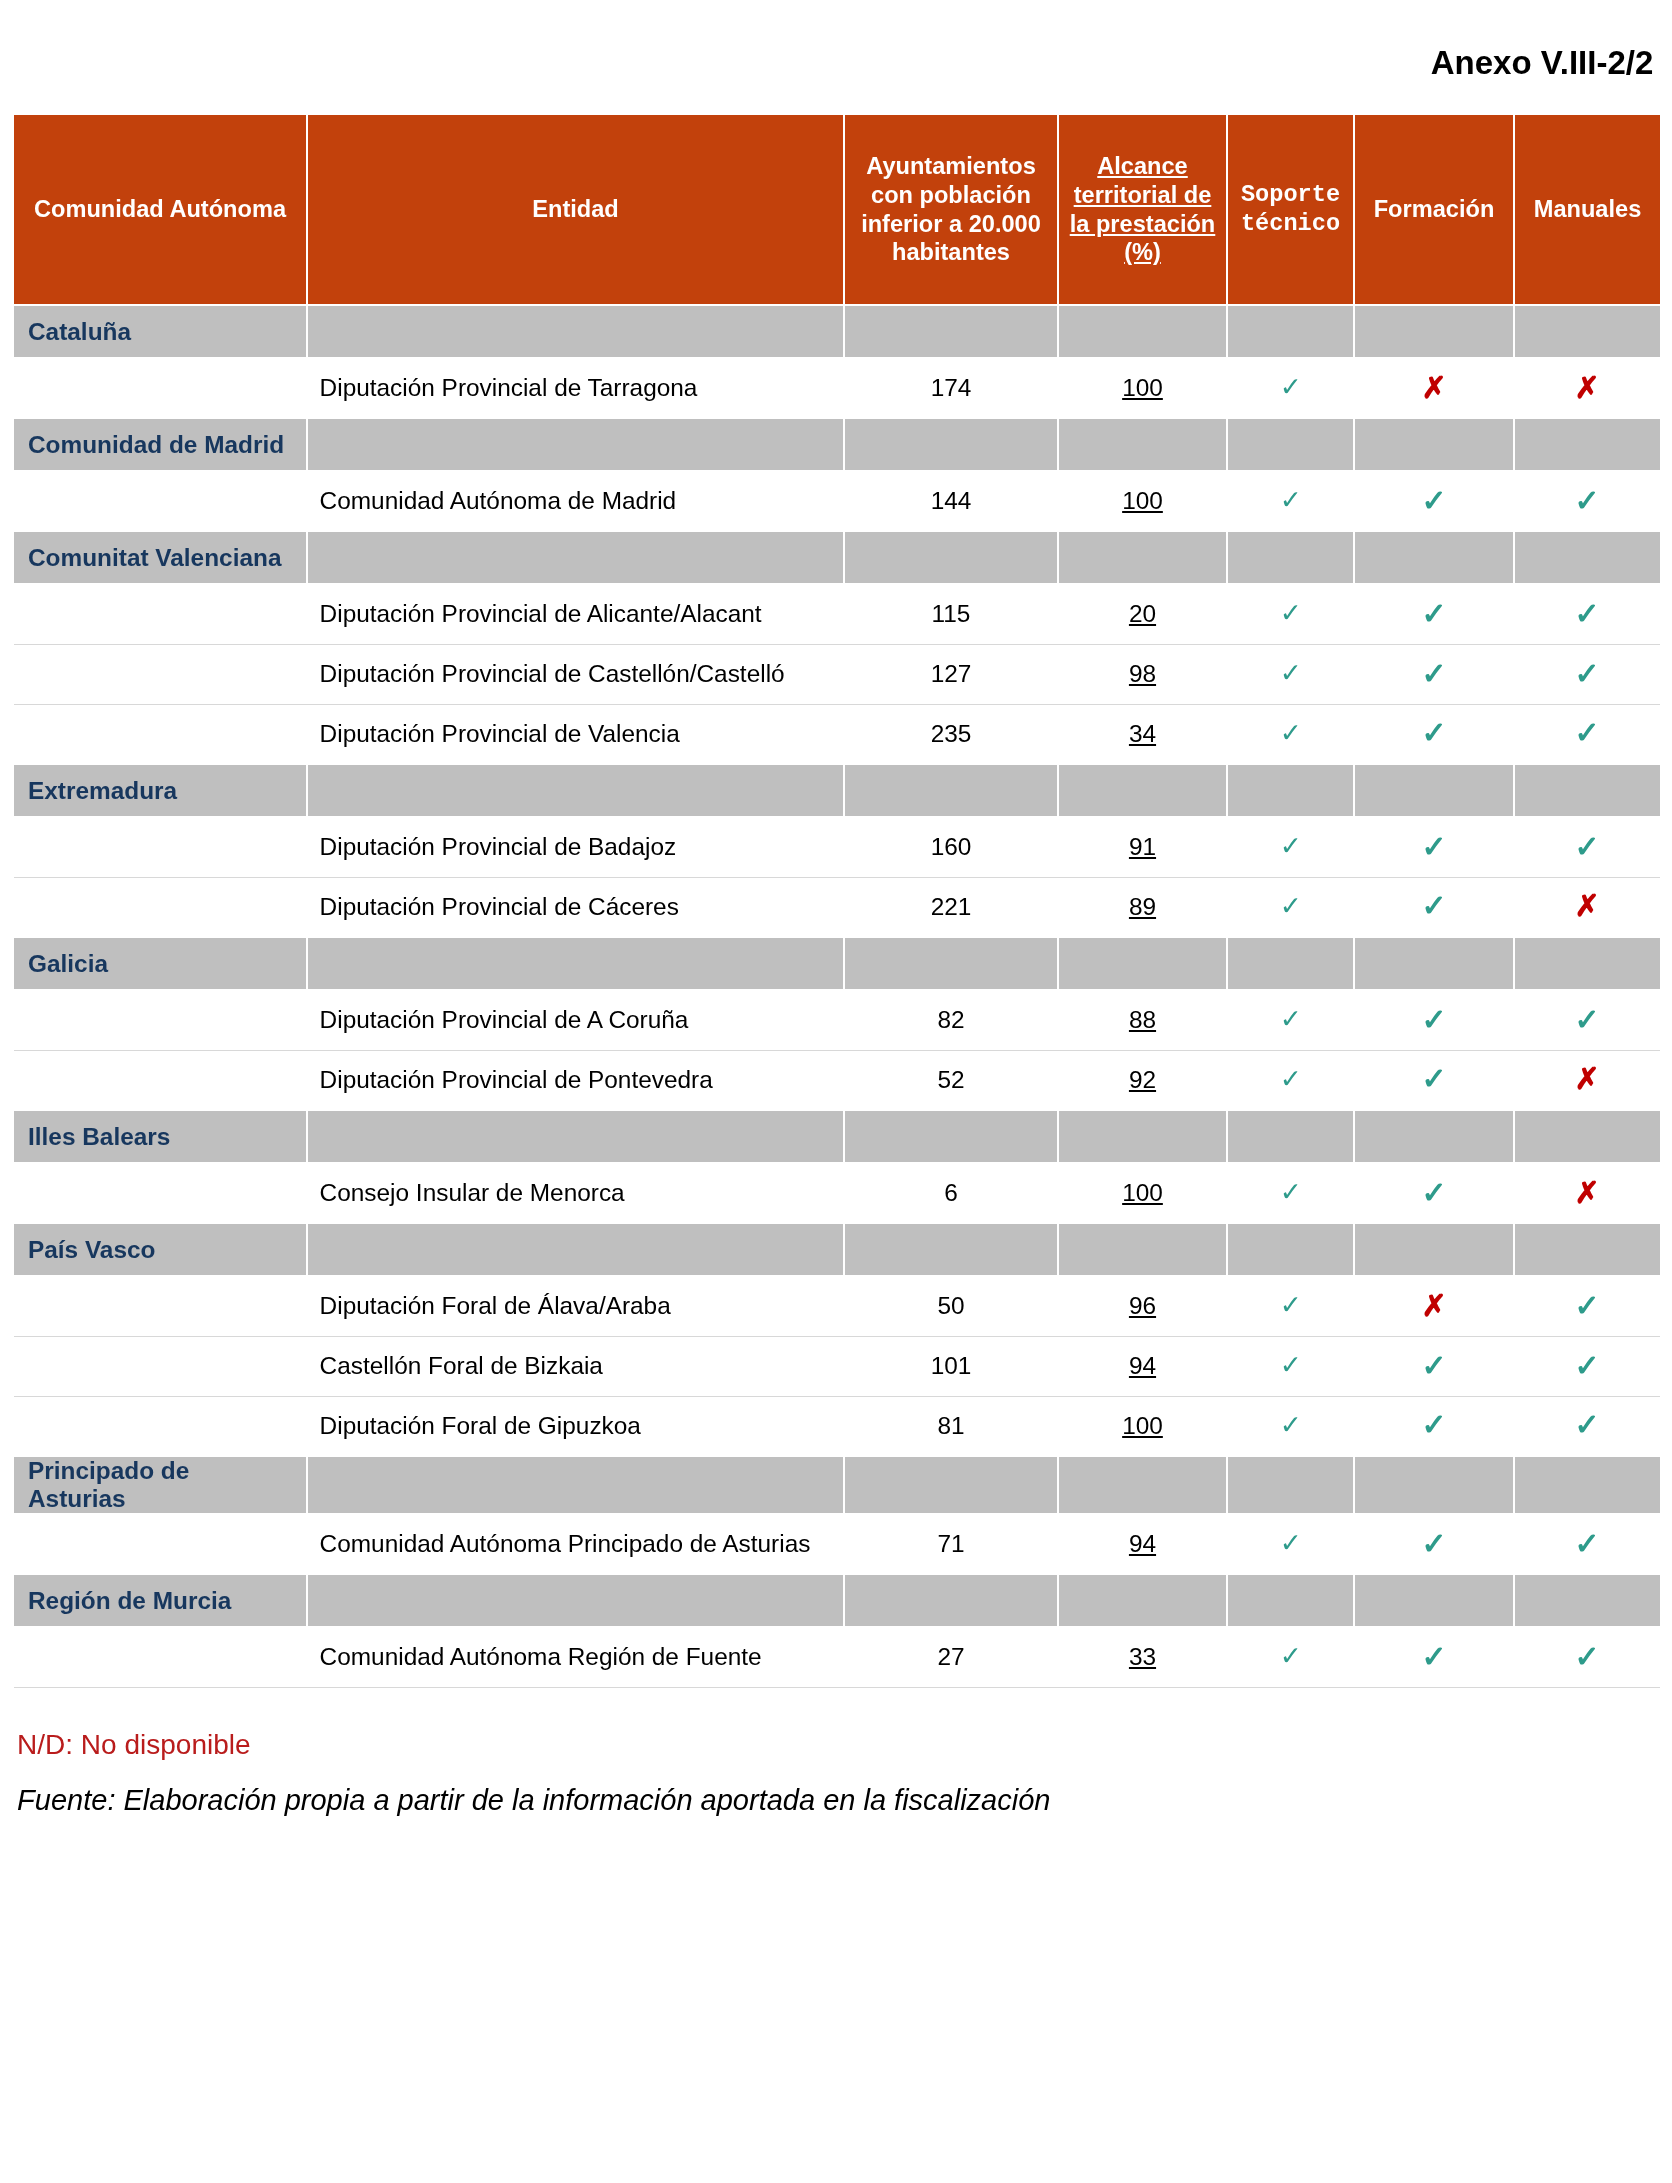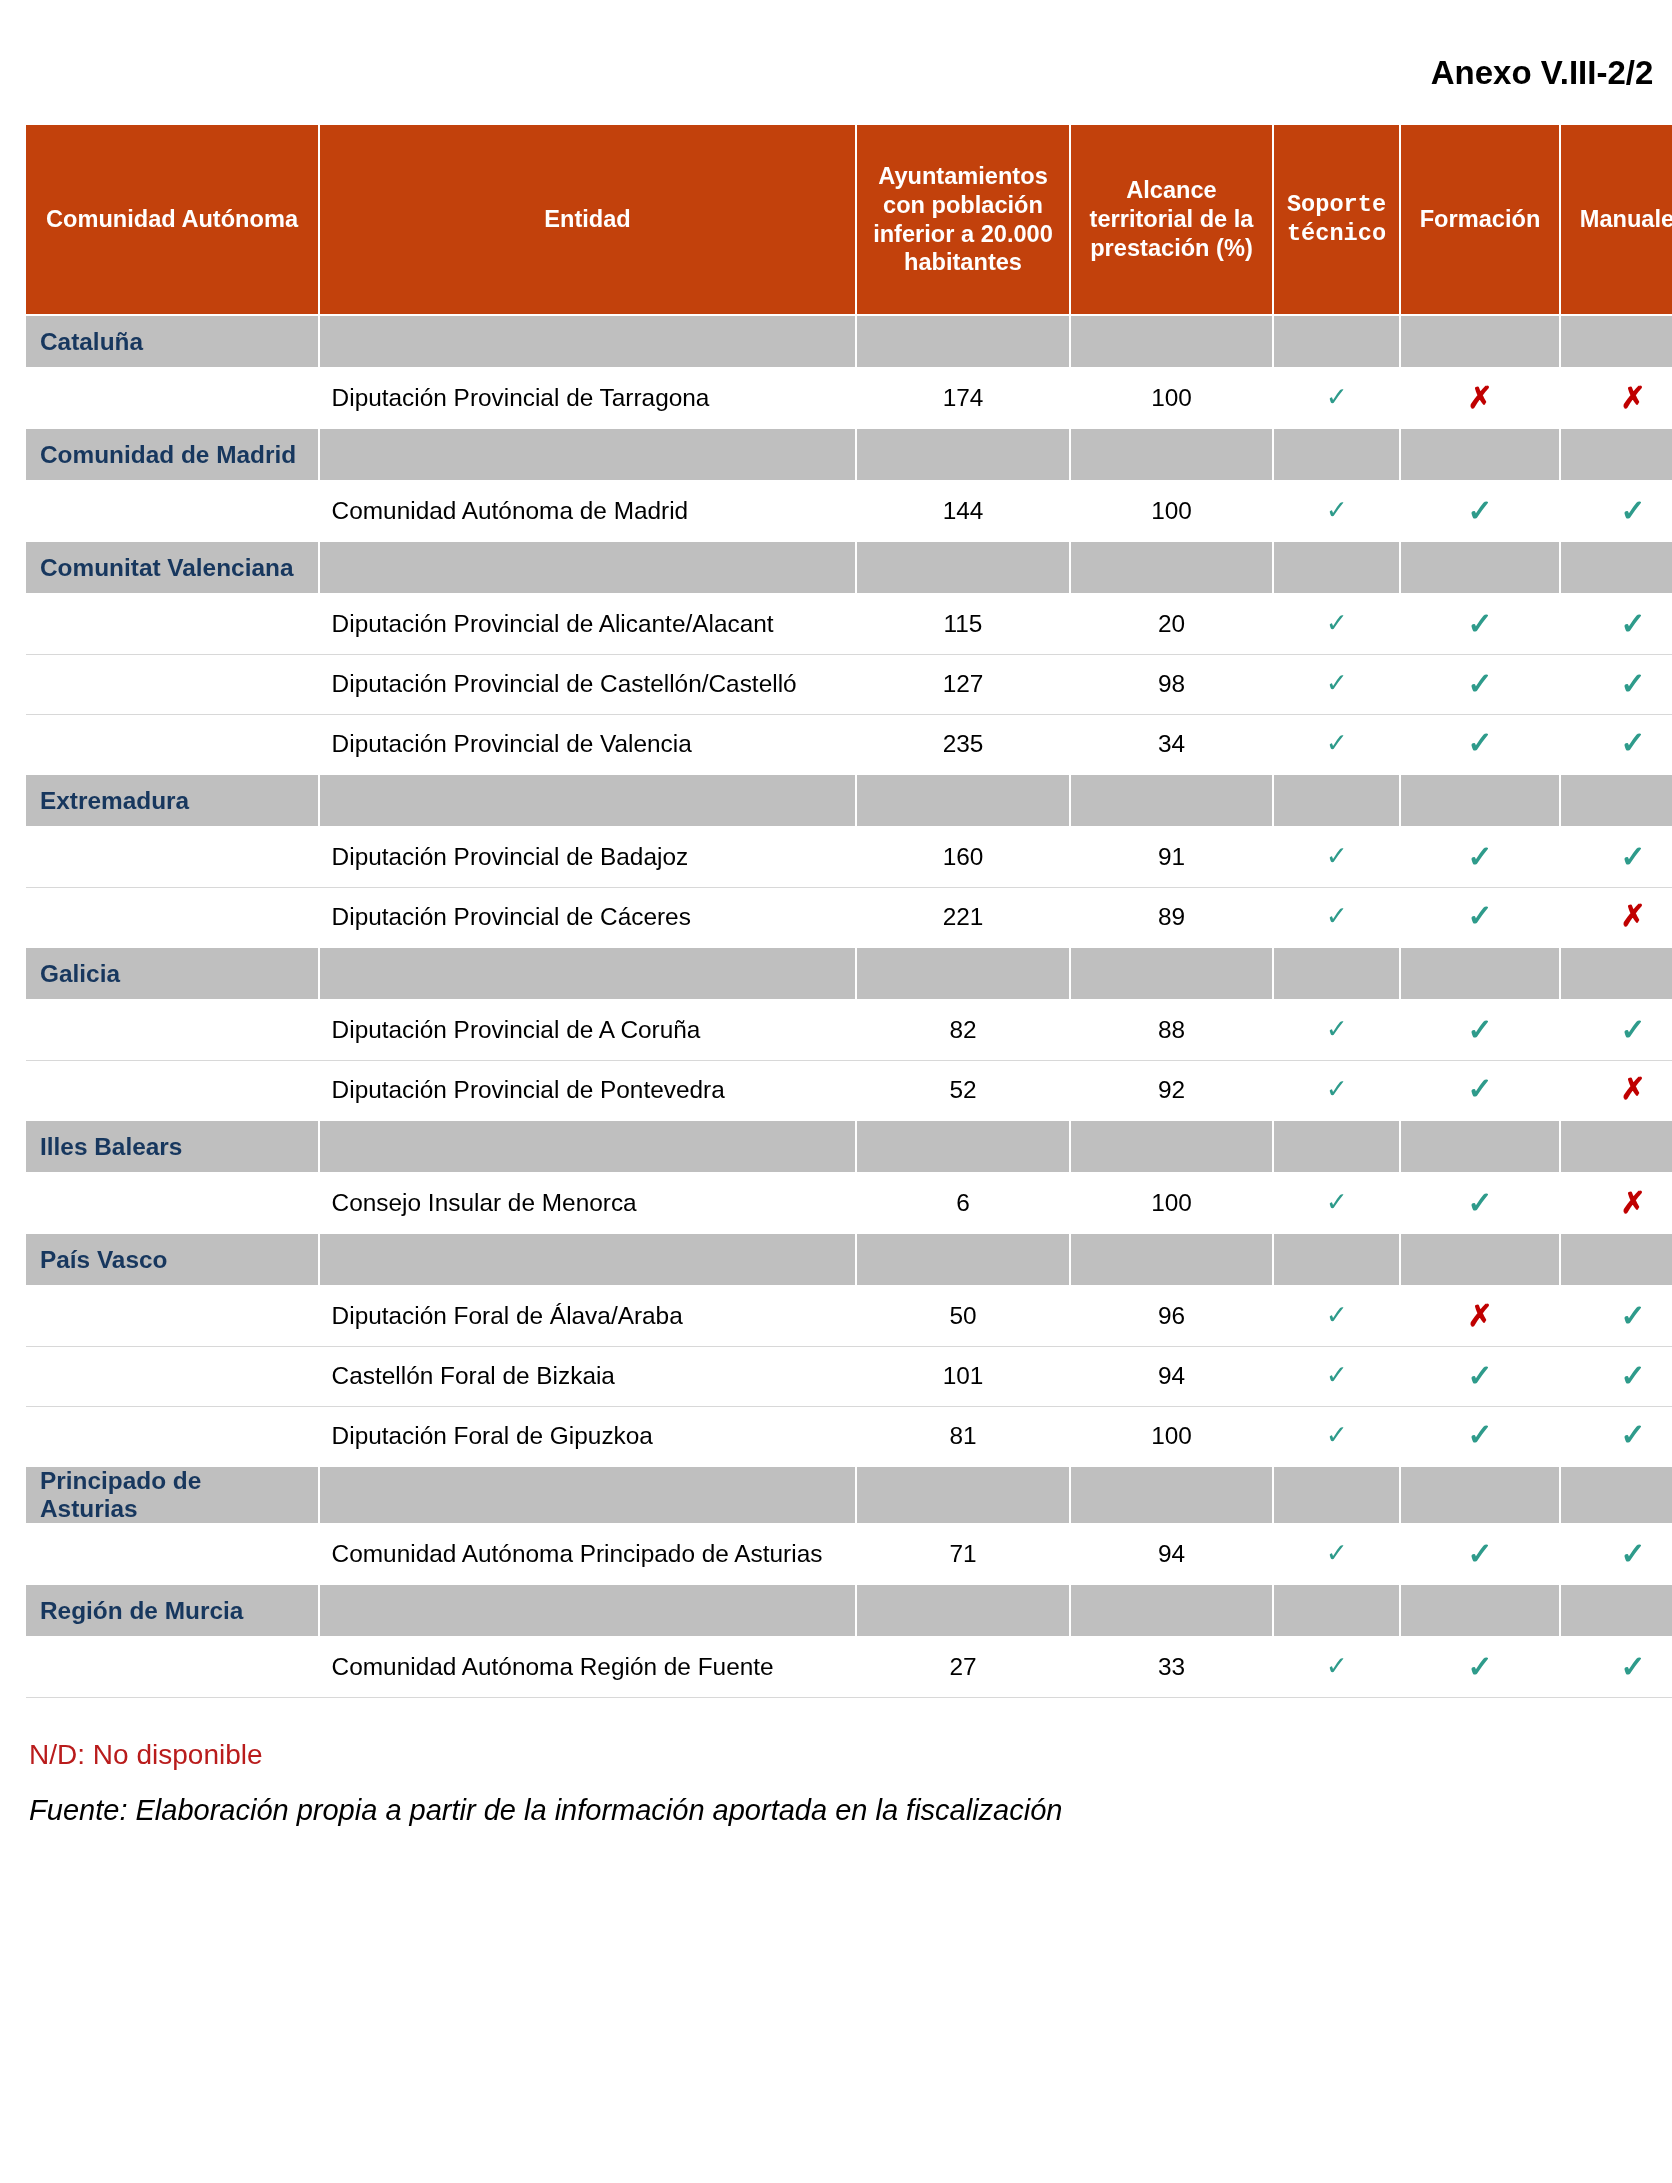--- a/index.html
+++ b/index.html
@@ -3,38 +3,38 @@
 <meta charset="utf-8">
 <style>
   html,body{margin:0;padding:0;background:#ffffff;}
   body{
     width:1672px;
     min-height:2183px;
     font-family:"Liberation Sans", sans-serif;
     color:#000;
     -webkit-font-smoothing:antialiased;
   }
-  .page{padding:12px 14px;margin-left:12px;}
+  .page{padding:2px 14px;}
   .doc-title{
     text-align:right;
     font-weight:bold;
     font-size:33px;
     padding:42px 4.7px 33px 0;
     color:#000;
   }
   table.report{
     border-collapse:collapse;
     table-layout:fixed;
     width:1644px;
   }
   
   .col-comunidad{width:293px;}
   .col-entidad{width:537px;}
   .col-ayuntamientos{width:214px;}
-  .col-alcance{width:203px;}
+  .col-alcance{width:169px;text-decoration:underline;}
   .col-soporte{width:127px;font-family:Liberation Mono, monospace;}
   .col-formacion{width:160px;}
   .col-manuales{width:146px;}
 
   thead th{
     background:#c2410c;
     color:#ffffff;
     font-weight:bold;
     font-size:23.6px;
     line-height:1.22;

